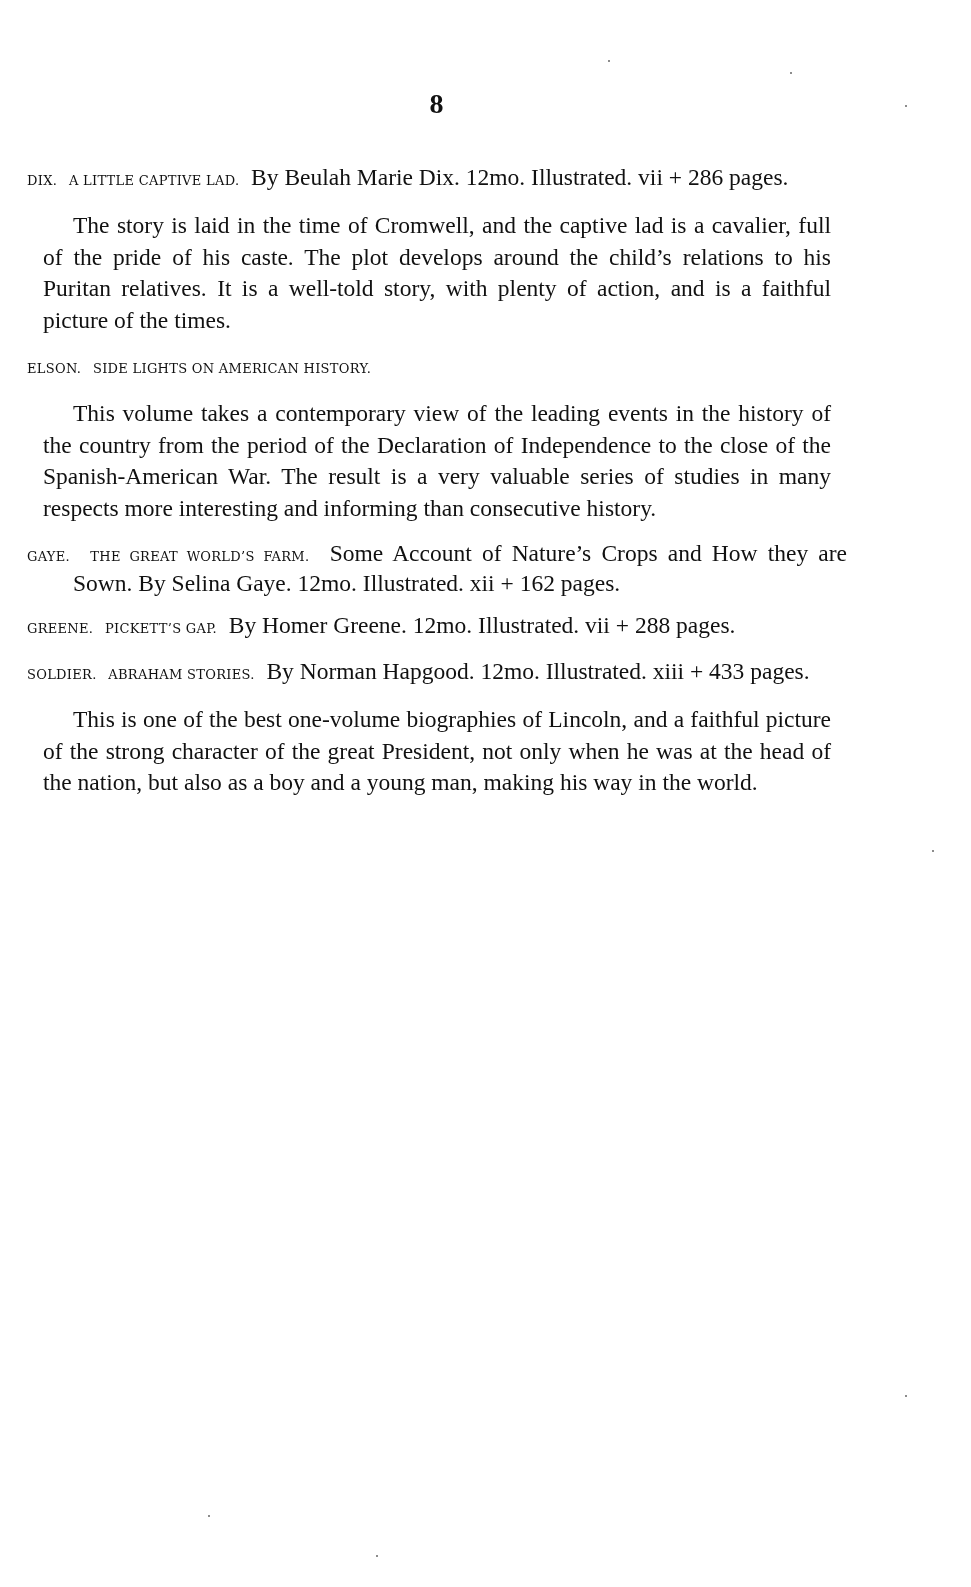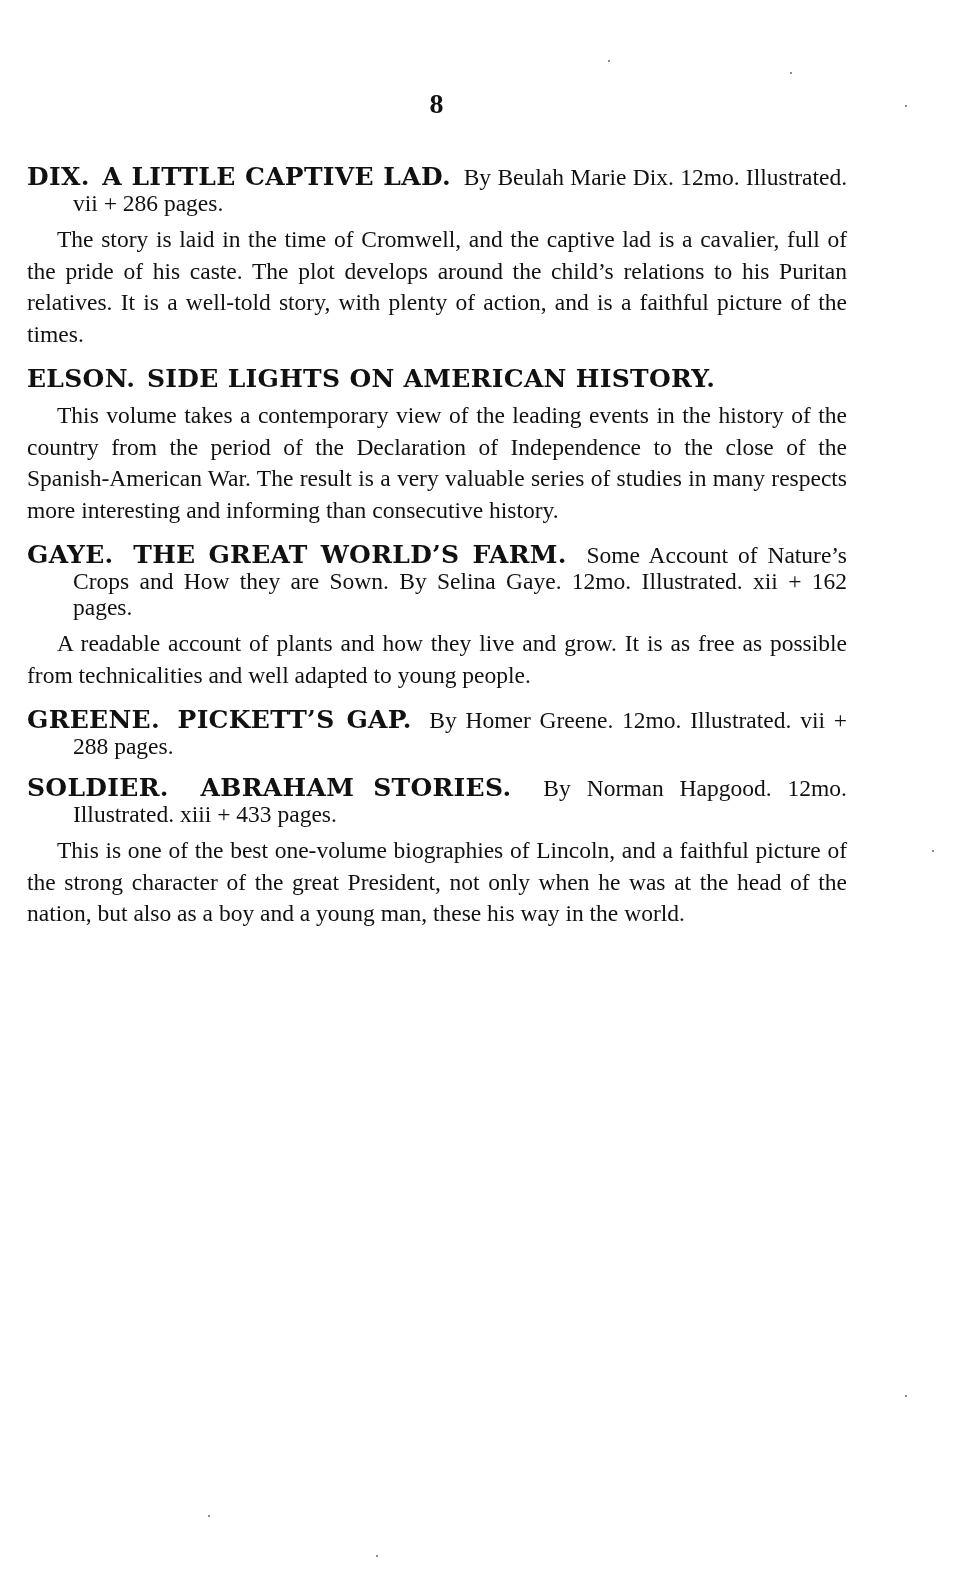--- a/index.html
+++ b/index.html
@@ -3,22 +3,22 @@
 <meta charset="utf-8">
 <style>
   html, body { margin: 0; padding: 0; background: #ffffff; }
   body { width: 971px; height: 1587px; position: relative; overflow: hidden;
          font-family: "Liberation Serif", "DejaVu Serif", serif; color: #111; }
   .page-num { position: absolute; top: 88px; left: 0; width: 873px; text-align: center;
               font-size: 28px; font-weight: bold; }
   .content { position: absolute; top: 164px; left: 27px; width: 820px; font-size: 23.5px; line-height: 31.5px; }
   .entry { margin-bottom: 16px; }
   .heading { text-indent: -46px; padding-left: 46px; line-height: 26px; margin-bottom: 8px; text-align: justify; }
-  .heading .author, .heading .title { font-weight: bold; font-family: "DejaVu Serif", serif; font-size: 25px; letter-spacing: 0.3px; }
-  .desc { text-indent: 30px; text-align: justify; margin: 0; }
+  .heading .author, .heading .title { font-weight: normal; font-family: "DejaVu Serif", serif; font-size: 13px; letter-spacing: 0.3px; }
+  .desc { text-indent: 30px; text-align: justify; margin: 16px; }
   .speck { position: absolute; width: 2px; height: 2px; background: #666; border-radius: 1px; }
 </style>
 </head>
 <body>
 
 <div class="page-num">8</div>
 
 <div class="content">
   <div class="entry">
     <div class="heading">
@@ -37,36 +37,35 @@
       <span class="details"></span>
     </div>
     <p class="desc">This volume takes a contemporary view of the leading events in the history of the country from the period of the Declaration of Independence to the close of the Spanish-American War. The result is a very valuable series of studies in many respects more interesting and informing than consecutive history.</p>
   </div>
   <div class="entry">
     <div class="heading">
       <span class="author">GAYE.</span>&nbsp;
       <span class="title">THE GREAT WORLD’S FARM.</span>&nbsp;
       <span class="details">Some Account of Nature’s Crops and How they are Sown. By Selina Gaye. 12mo. Illustrated. xii + 162 pages.</span>
     </div>
-    <p class="desc">A readable account of plants and how they live and grow. It is as free as possible from technicalities and well adapted to young people.</p>
   </div>
   <div class="entry">
     <div class="heading">
       <span class="author">GREENE.</span>&nbsp;
       <span class="title">PICKETT’S GAP.</span>&nbsp;
       <span class="details">By Homer Greene. 12mo. Illustrated. vii + 288 pages.</span>
     </div>
   </div>
   <div class="entry">
     <div class="heading">
       <span class="author">SOLDIER.</span>&nbsp;
       <span class="title">ABRAHAM STORIES.</span>&nbsp;
       <span class="details">By Norman Hapgood. 12mo. Illustrated. xiii + 433 pages.</span>
     </div>
-    <p class="desc">This is one of the best one-volume biographies of Lincoln, and a faithful picture of the strong character of the great President, not only when he was at the head of the nation, but also as a boy and a young man, these his way in the world.</p>
+    <p class="desc">This is one of the best one-volume biographies of Lincoln, and a faithful picture of the strong character of the great President, not only when he was at the head of the nation, but also as a boy and a young man, making his way in the world.</p>
   </div>
 </div>
 
 <div class="speck" style="top:60px;left:608px"></div>
 <div class="speck" style="top:72px;left:790px"></div>
 <div class="speck" style="top:105px;left:905px"></div>
 <div class="speck" style="top:850px;left:932px"></div>
 <div class="speck" style="top:1395px;left:905px"></div>
 <div class="speck" style="top:1515px;left:208px"></div>
 <div class="speck" style="top:1555px;left:376px"></div>

